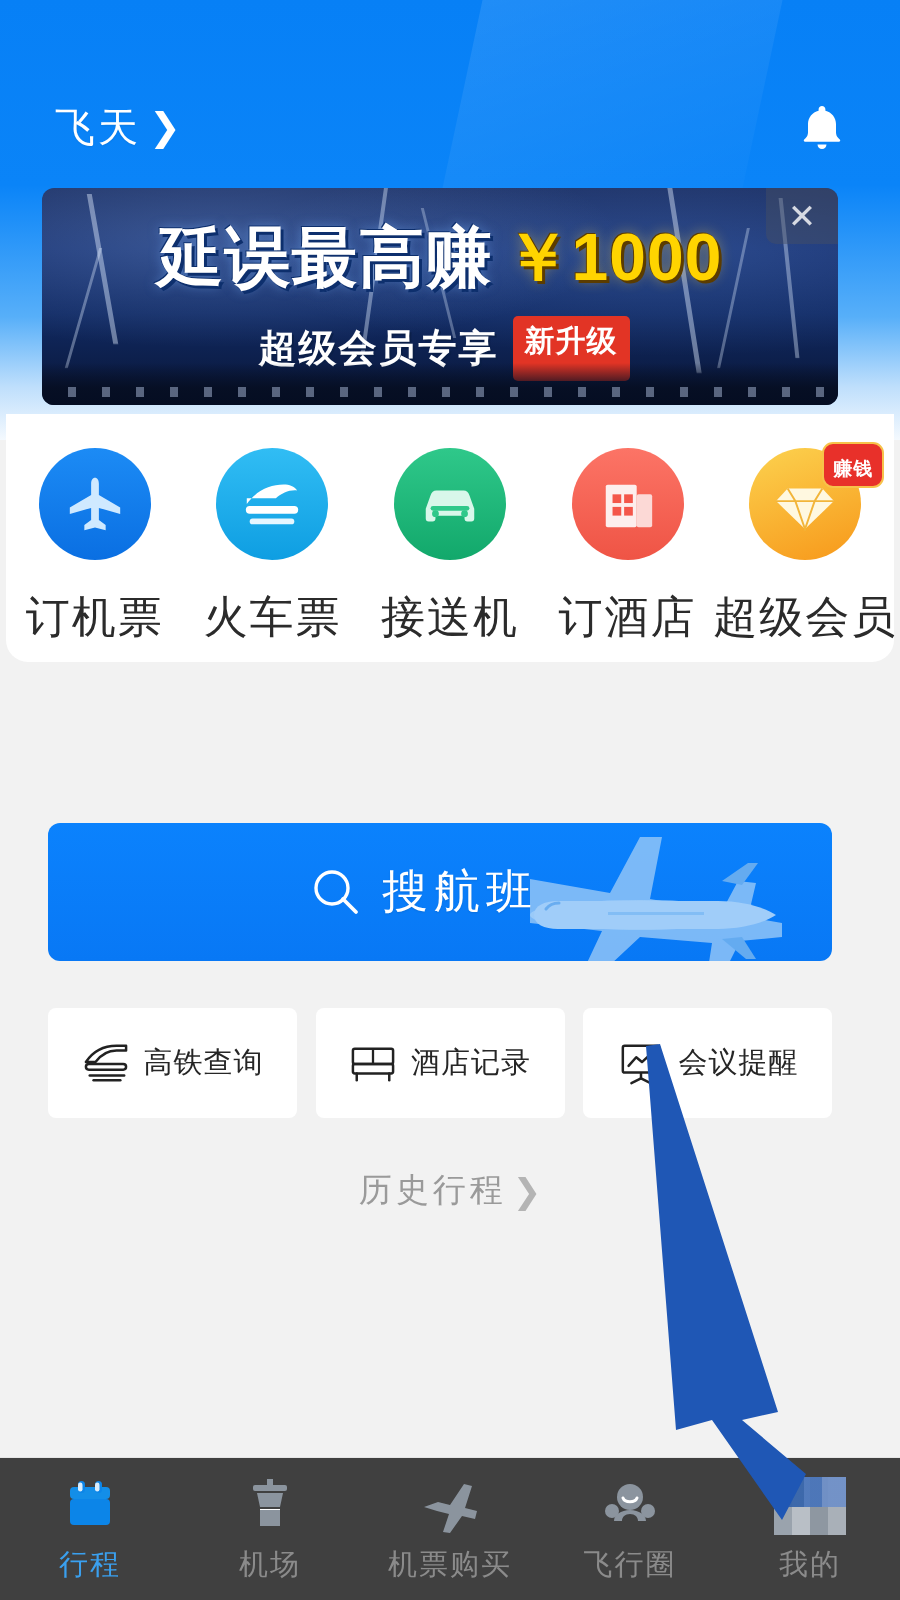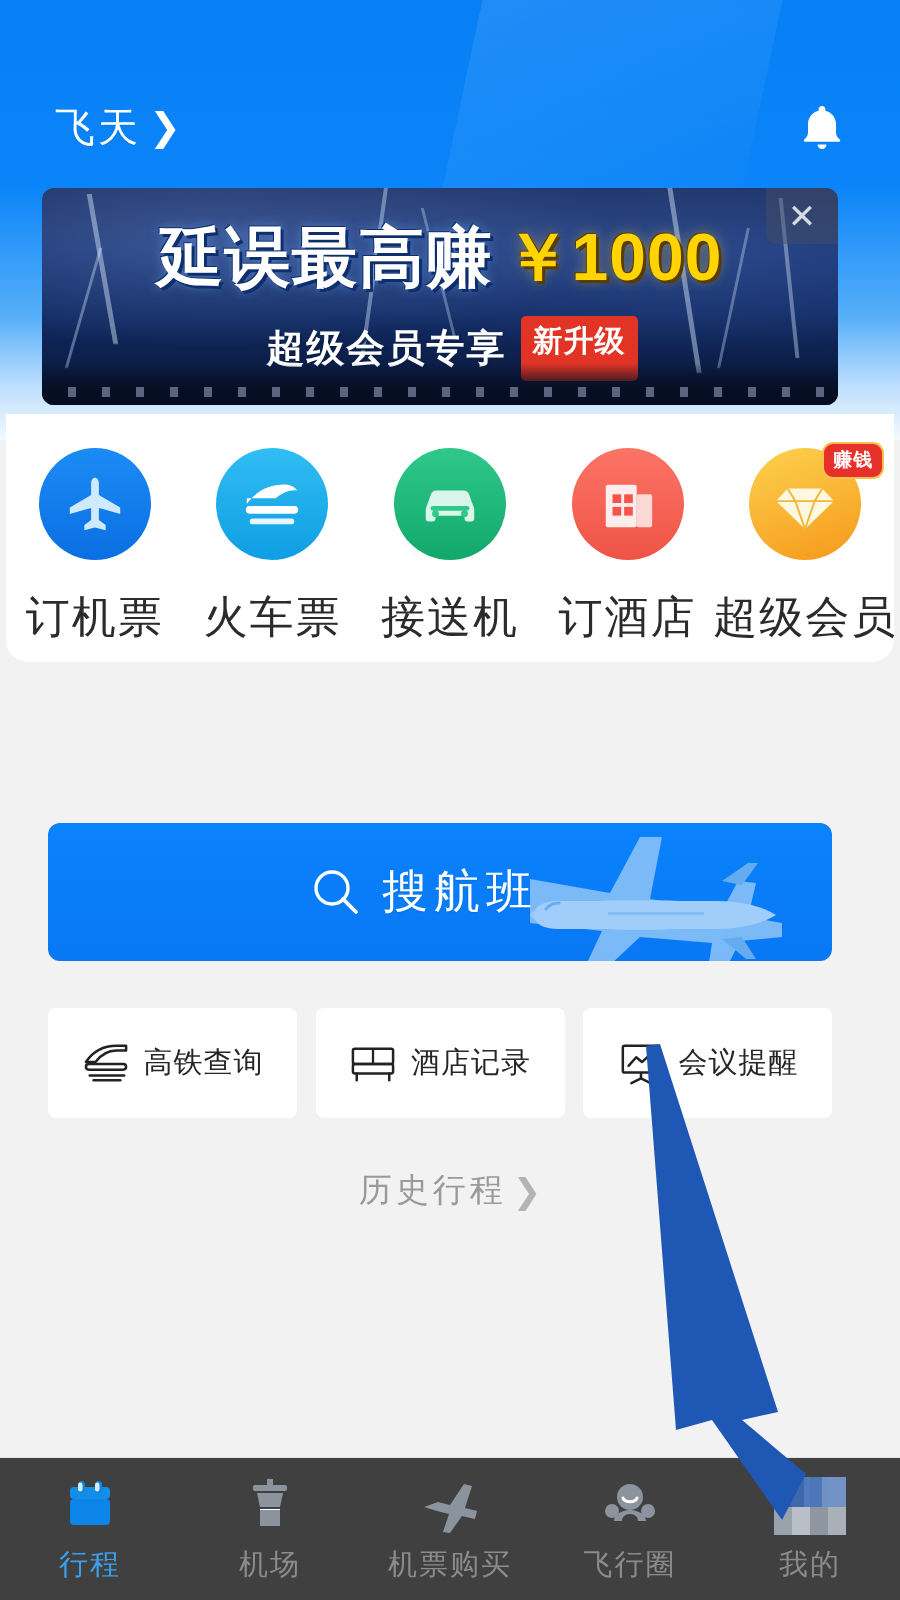--- a/index.html
+++ b/index.html
@@ -71,21 +71,21 @@
   }
   .bl-white{
     color:#ffffff;
     text-shadow:3px 3px 0 #0d2f6d, -1px -1px 0 #0d2f6d, 0 0 12px rgba(120,180,255,.5);
   }
   .bl-yellow{
     color:#ffd400; margin-left:12px;
     text-shadow:3px 3px 0 #5b3c00, -1px -1px 0 #5b3c00, 0 0 14px rgba(255,210,60,.45);
   }
   .banner-line2{
-    position:absolute; top:128px; left:12px; width:796px;
+    position:absolute; top:128px; left:4px; width:796px;
     display:flex; align-items:center; justify-content:center; gap:14px;
   }
   .bl2-text{
     color:#ffffff; font-size:38px; font-weight:700; letter-spacing:2px;
     text-shadow:2px 2px 0 rgba(10,30,70,.85);
   }
   .bl2-badge{
     background:#e23425; color:#ffffff; font-size:30px; font-weight:700;
     padding:5px 12px 19px; border-radius:5px; letter-spacing:1px;
   }
@@ -111,21 +111,21 @@
     width:112px; height:112px; border-radius:50%;
     display:flex; align-items:center; justify-content:center; position:relative;
   }
   .qi-circle svg{ display:block; }
   .qi-label{
     margin-top:28px; font-size:44px; color:#2b2b2b; letter-spacing:2px; white-space:nowrap;
   }
   .qi-badge{
     position:absolute; top:-6px; right:-4px;
     background:#e8302a; color:#fff; font-size:19px; font-weight:700;
-    padding:3px 9px 4px; border-radius:11px; letter-spacing:1px;
+    padding:12px 9px 4px; border-radius:11px; letter-spacing:1px;
     border:2px solid #f7c24a; white-space:nowrap;text-align:center;
   }
 
   
   .search-btn{
     position:absolute; top:823px; left:48px; width:784px; height:138px;
     background:linear-gradient(180deg,#0b82fd 0%,#0878f5 100%);
     border-radius:12px; overflow:hidden;
     display:flex; align-items:center; justify-content:center;
   }

